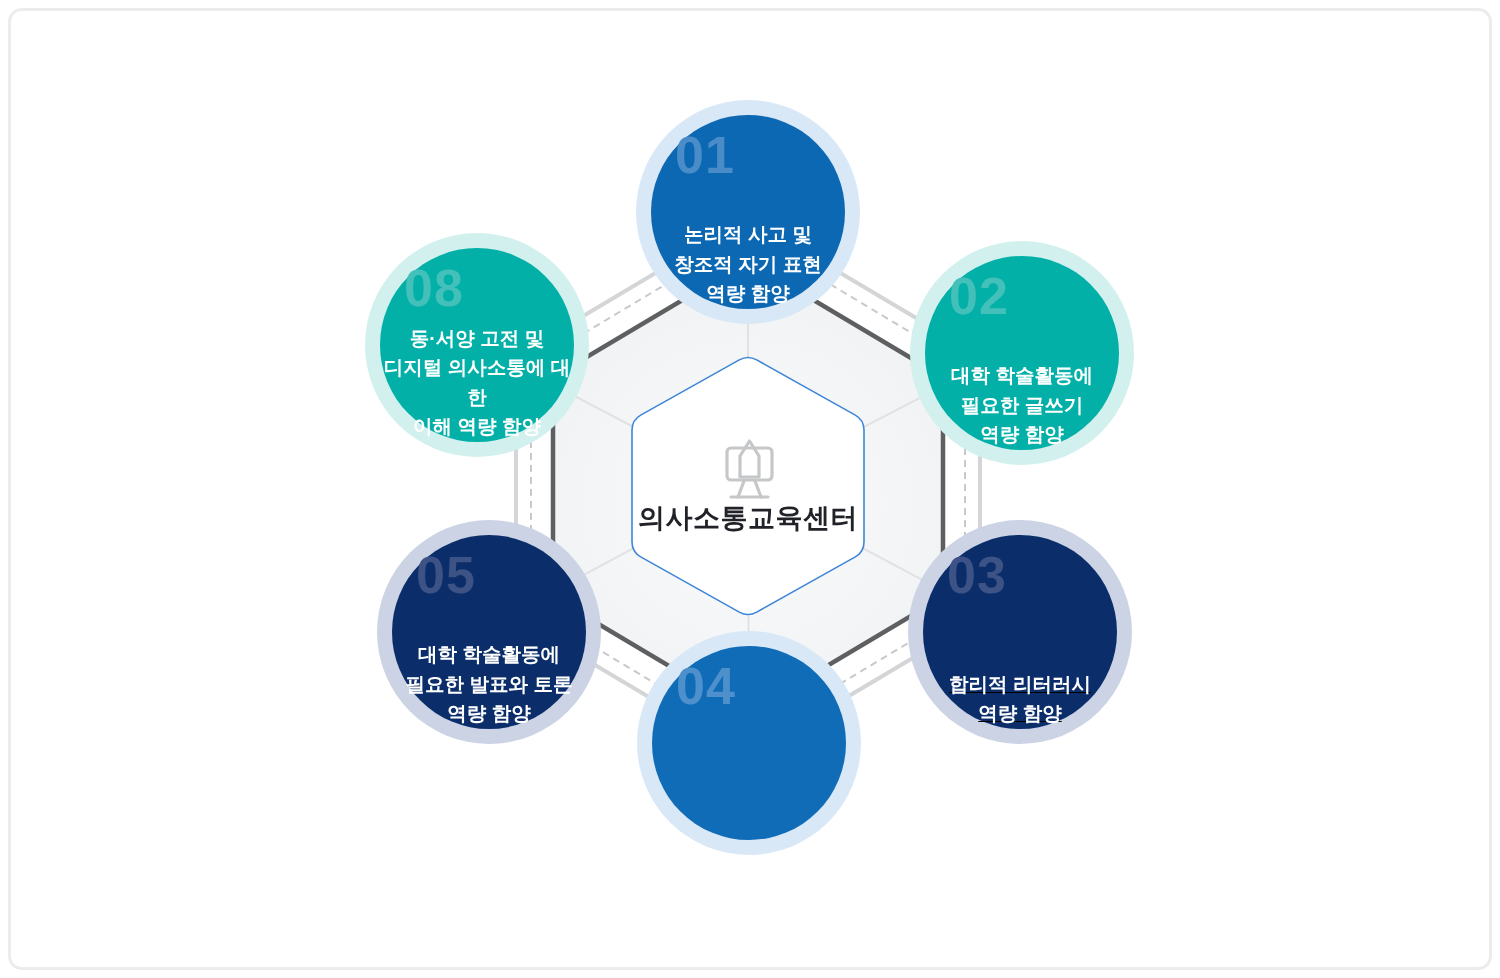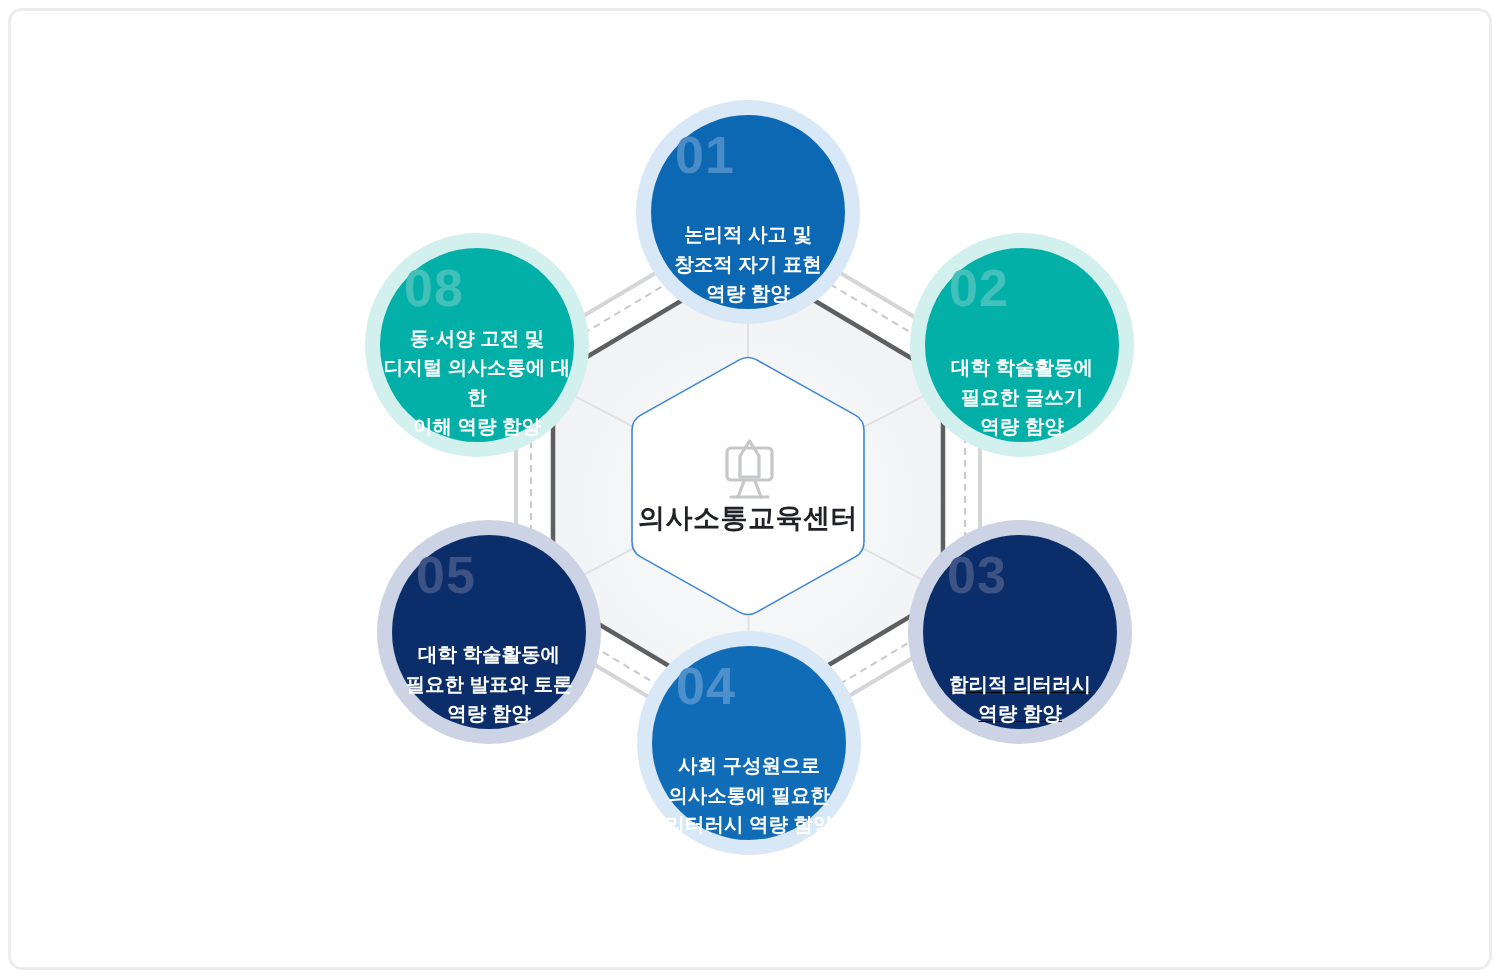--- a/index.html
+++ b/index.html
@@ -93,38 +93,35 @@
     <polygon points="748,261 943,377 943,597 748,713 553,597 553,377" fill="none" stroke="var(--line-dark,#5d5f61)" stroke-width="4.5"></polygon>
   </svg>
 
   <div class="node" style="left: 651px; top: 115px; --c: #0d68b3; --h: #d9e8f7; --n: #4a8cc7;">
     <span class="num">01</span>
     <div class="label">논리적 사고 및
 창조적 자기 표현
 역량 함양</div>
   </div>
 
-  <div class="node" style="left: 925px; top: 248px; --c: #02b0a8; --h: #d2f0ee; --n: #43c0b9;">
+  <div class="node" style="left: 925px; top: 256px; --c: #02b0a8; --h: #d2f0ee; --n: #43c0b9;">
     <span class="num">02</span>
     <div class="label">대학 학술활동에
 필요한 글쓰기
 역량 함양</div>
   </div>
 
   <div class="node" style="left: 923px; top: 535px; text-decoration: underline; --c: #0b2e6b; --h: #cbd3e4; --n: #3d5385;">
     <span class="num">03</span>
     <div class="label">합리적 리터러시
 역량 함양</div>
   </div>
 
   <div class="node" style="left: 652px; top: 646px; --c: #116cb8; --h: #d9e8f7; --n: #4e90cb;">
     <span class="num">04</span>
-    <div class="label">사회 구성원으로
-의사소통에 필요한
-리터러시 역량 함양</div>
   </div>
 
   <div class="node" style="left: 392px; top: 535px; --c: #0b2e6b; --h: #cbd3e4; --n: #3d5385;">
     <span class="num">05</span>
     <div class="label">대학 학술활동에
 필요한 발표와 토론
 역량 함양</div>
   </div>
 
   <div class="node" style="left: 380px; top: 248px; --c: #02b0a8; --h: #d2f0ee; --n: #43c0b9;">

